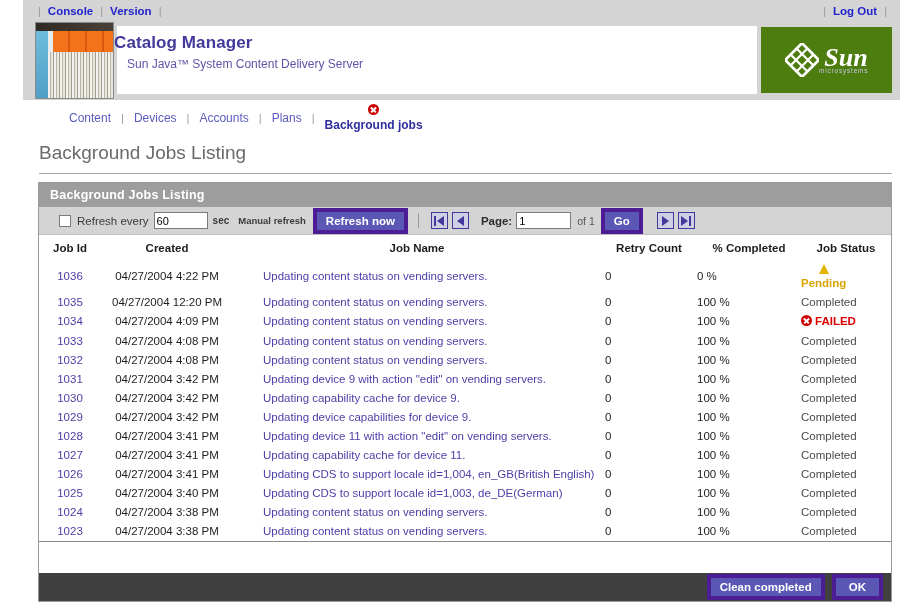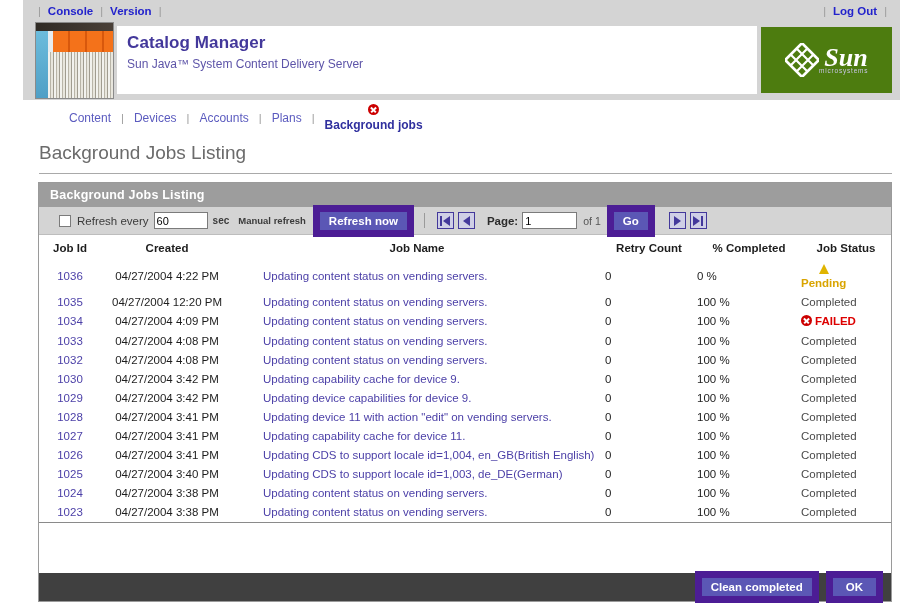--- a/index.html
+++ b/index.html
@@ -58,21 +58,21 @@
   .bookimg .topdark {
     position:absolute; left:0; top:0; width:100%; height:11%;
     background:linear-gradient(to right,#2f2a24,#4a4038);
   }
 
   .whitepanel {
     position:absolute; left:117px; top:26px; width:640px; height:68px;
     background:#ffffff;
   }
   .brand-title {
-    position:absolute; left:127px; top:33px;
+    position:absolute; left:114px; top:33px;
     color:#43389b; font-weight:bold; font-size:17px;
     letter-spacing:0.1px;
   }
   .brand-sub {
     position:absolute; left:127px; top:57px;
     color:#5d54a8; font-size:12px;
   }
 
   .sunlogo {
     position:absolute; left:761px; top:27px; width:131px; height:66px;
@@ -153,21 +153,21 @@
   .num-input {
     width:54px; height:17px; margin:0 5px;
     border:1px solid #7b7b7b; background:#fff;
     font-family:"Liberation Sans", sans-serif; font-size:11px;
     padding:0 2px; color:#000;
   }
   .tb-small { font-size:10px; color:#3b3b3b;font-weight:bold; }
   .tb-manual { font-size:9.5px; color:#3b3b3b; margin-left:9px; margin-right:7px; font-weight:bold;}
   .btn {
     background:#5b57b5; color:#fff; font-weight:bold;
-    border:7px solid #4c1d95; font-size:11.5px;
+    border:4px solid #4c1d95; font-size:11.5px;
     padding:2px 9px; cursor:pointer; line-height:14px;
     font-family:"Liberation Sans", sans-serif;
   }
   .vrule { width:1px; height:15px; background:#9a9a9a; margin:0 10px; }
   .navbtn {
     width:17px; height:17px; background:#cfcfe6;
     border:1px solid #43389b; margin:0 2px;
     display:flex; align-items:center; justify-content:center;
     cursor:pointer; flex:0 0 auto;
   }
@@ -387,20 +387,28 @@
             </tr>
             <tr>
               <td class="c-id"><a class="lnk" href="#">1032</a></td>
               <td class="c-date">04/27/2004 4:08 PM</td>
               <td class="c-name"><a class="lnk" href="#">Updating content status on vending servers.</a></td>
               <td class="c-retry">0</td>
               <td class="c-pct">100 %</td>
               <td class="c-stat"><span class="st-completed"><span>Completed</span></span></td>
             </tr>
             <tr>
+              <td class="c-id"><a class="lnk" href="#">1031</a></td>
+              <td class="c-date">04/27/2004 3:42 PM</td>
+              <td class="c-name"><a class="lnk" href="#">Updating device 9 with action "edit" on vending servers.</a></td>
+              <td class="c-retry">0</td>
+              <td class="c-pct">100 %</td>
+              <td class="c-stat"><span class="st-completed"><span>Completed</span></span></td>
+            </tr>
+            <tr>
               <td class="c-id"><a class="lnk" href="#">1030</a></td>
               <td class="c-date">04/27/2004 3:42 PM</td>
               <td class="c-name"><a class="lnk" href="#">Updating capability cache for device 9.</a></td>
               <td class="c-retry">0</td>
               <td class="c-pct">100 %</td>
               <td class="c-stat"><span class="st-completed"><span>Completed</span></span></td>
             </tr>
             <tr>
               <td class="c-id"><a class="lnk" href="#">1029</a></td>
               <td class="c-date">04/27/2004 3:42 PM</td>

